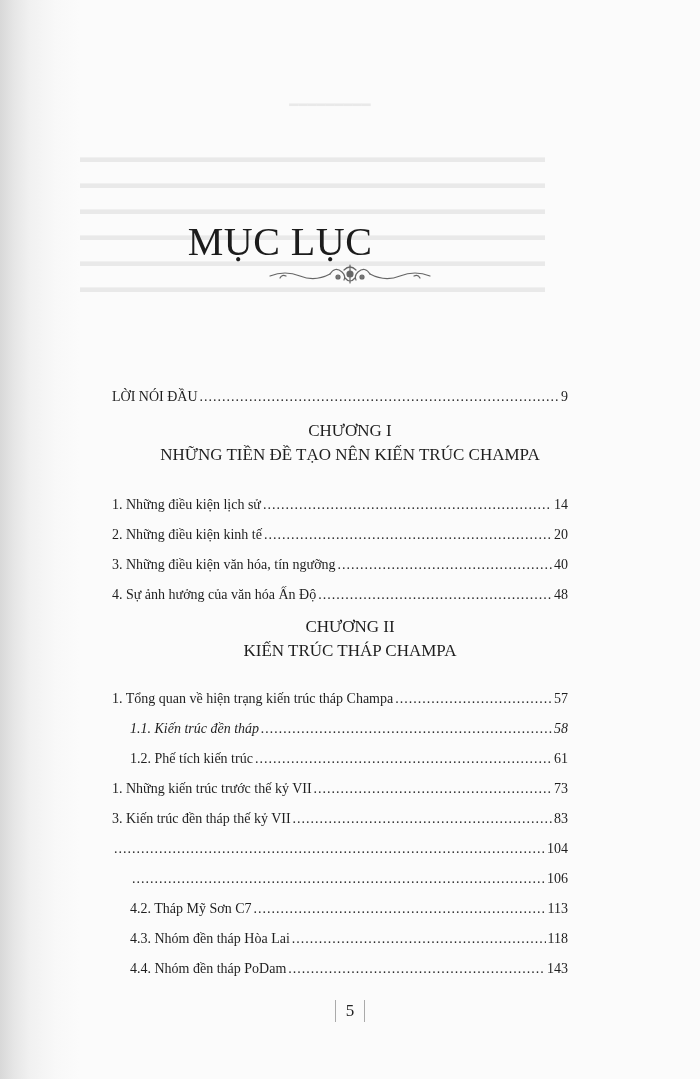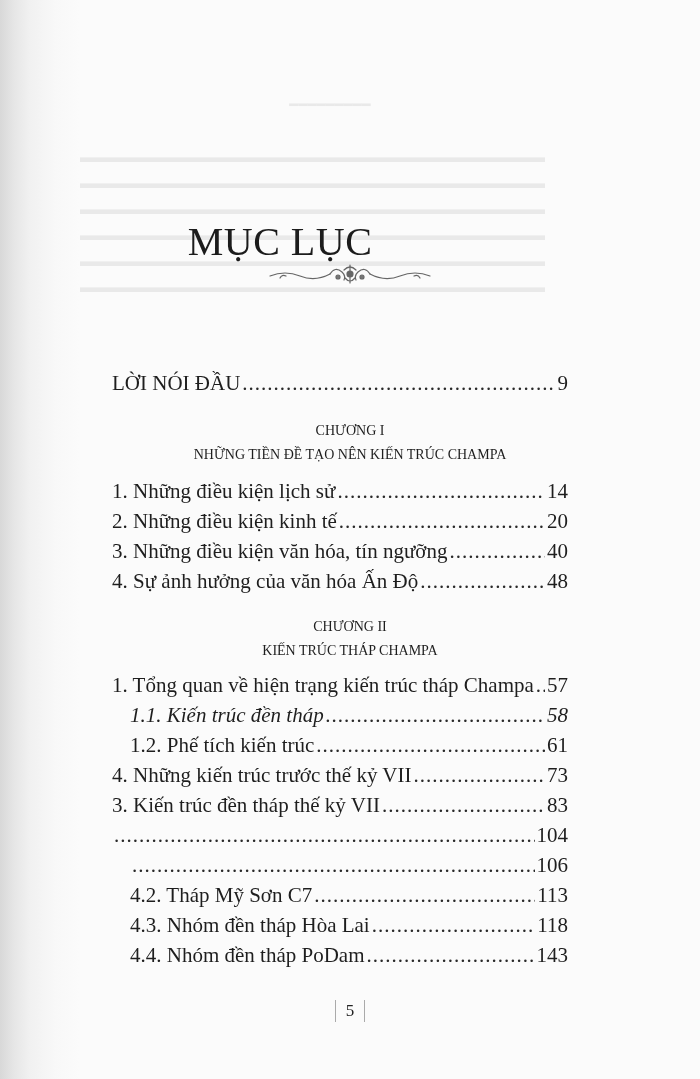--- a/index.html
+++ b/index.html
@@ -56,25 +56,26 @@
     }
     .toc {
       position: absolute;
       left: 0; top: 0;
       width: 700px;
     }
     .row {
       position: absolute;
       display: flex;
       align-items: center;
-      font-size: 21px;
+      font-size: 14px;
       height: 26px;
       line-height: 26px;
       color: #1e1e1e;
       right: 132px;
+      margin-top: 14px;
     }
     .row .label {
       white-space: nowrap;
       flex: 0 0 auto;
     }
     .row .dots {
       flex: 1 1 auto;
       overflow: hidden;
       white-space: nowrap;
       margin: 0 2px;
@@ -85,21 +86,21 @@
       content: "................................................................................................................................................................";
     }
     .row .page-num {
       flex: 0 0 auto;
       white-space: nowrap;
     }
     .chapter {
       position: absolute;
       left: 0; width: 700px;
       text-align: center;
-      font-size: 14px;
+      font-size: 17px;
       line-height: 26px;
       color: #1e1e1e;
     }
     .footer {
       position: absolute;
       top: 1000px;
       left: 0; width: 700px;
       display: flex;
       justify-content: center;
       align-items: center;
@@ -194,21 +195,21 @@
       <span class="label">1.1. Kiến trúc đền tháp</span>
       <span class="dots"></span>
       <span class="page-num">58</span>
     </div>
     <div class="row" style="top:732px; left:130px;">
       <span class="label">1.2. Phế tích kiến trúc</span>
       <span class="dots"></span>
       <span class="page-num">61</span>
     </div>
     <div class="row" style="top:762px; left:112px;">
-      <span class="label">4. Những kiến trúc trước thế kỷ VII</span>
+      <span class="label">1. Những kiến trúc trước thế kỷ VII</span>
       <span class="dots"></span>
       <span class="page-num">73</span>
     </div>
     <div class="row" style="top:792px; left:112px;">
       <span class="label">3. Kiến trúc đền tháp thế kỷ VII</span>
       <span class="dots"></span>
       <span class="page-num">83</span>
     </div>
     <div class="row" style="top:822px; left:112px;">
       <span class="dots"></span>

